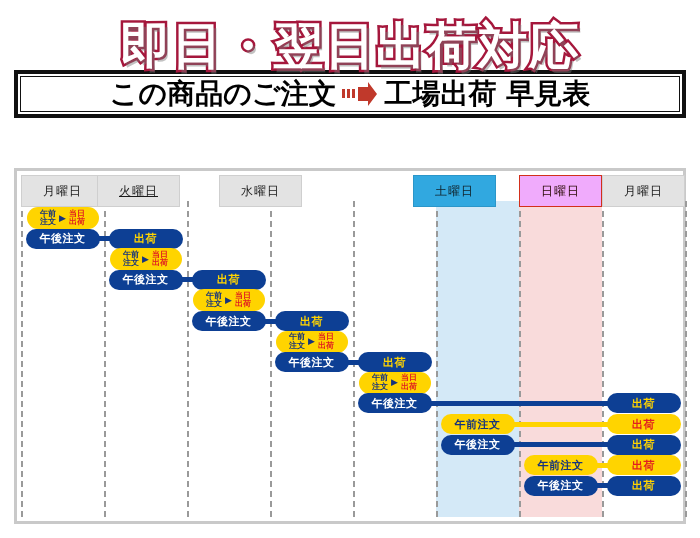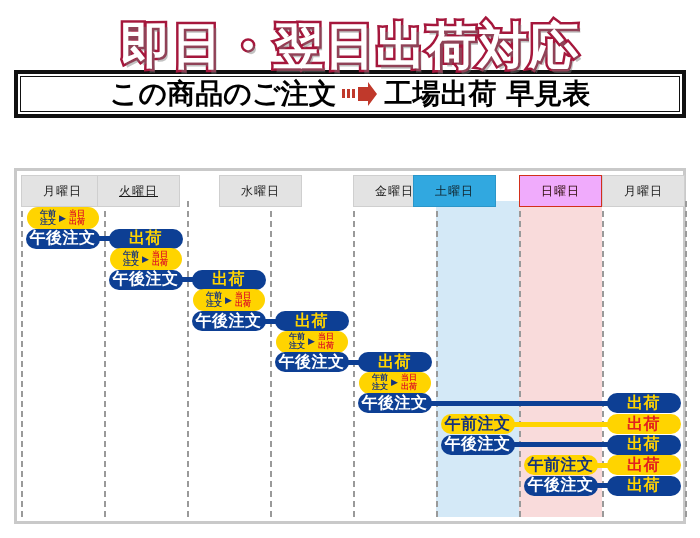--- a/index.html
+++ b/index.html
@@ -158,21 +158,21 @@
     color: #15337d;
     font-size: 9px;
     line-height: 9px;
   }
 
   
   .pill {
     height: 20px;
     border-radius: 10px;
     padding: 0 10px;
-    font-size: 16px;
+    font-size: 11px;
     letter-spacing: 0.5px;
   }
   .pill.navy { background: #0d3f94; color: #ffffff; }
   .pill.navy-ship { background: #0d3f94; color: #ffd400; }
   .pill.yellow { background: #ffd400; color: #15337d; }
   .pill.yellow-ship { background: #ffd400; color: #e02020; }
 
   
   .conn {
     position: absolute;
@@ -213,21 +213,20 @@
       <div class="vsep" style="left: 166px;"></div>
       <div class="vsep" style="left: 249px;"></div>
       <div class="vsep" style="left: 332px;"></div>
       <div class="vsep" style="left: 415px;"></div>
       <div class="vsep" style="left: 498px;"></div>
       <div class="vsep" style="left: 581px;"></div>
       <div class="vsep" style="left: 664px;"></div>
       <div class="hdr" style="left: 0px; width: 83px;">月曜日</div>
       <div class="hdr" style="left: 76px; width: 83px; text-decoration: underline;">火曜日</div>
       <div class="hdr" style="left: 150px; width: 83px; margin-left: 48px;">水曜日</div>
-      <div class="hdr" style="left: 332px; width: 83px;">金曜日</div>
       <div class="hdr sat" style="left: 392px; width: 83px;">土曜日</div>
       <div class="hdr sun" style="left: 498px; width: 83px;">日曜日</div>
       <div class="hdr" style="left: 581px; width: 83px;">月曜日</div>
       <div class="node pill-combo" style="left: 5.5px; top: 32px; width: 72px;">
         <span class="two-line lbl">
           <span>午前</span>
           <span>注文</span>
         </span>
         <span class="mini-arrow">▶</span>
         <span class="two-line res">

